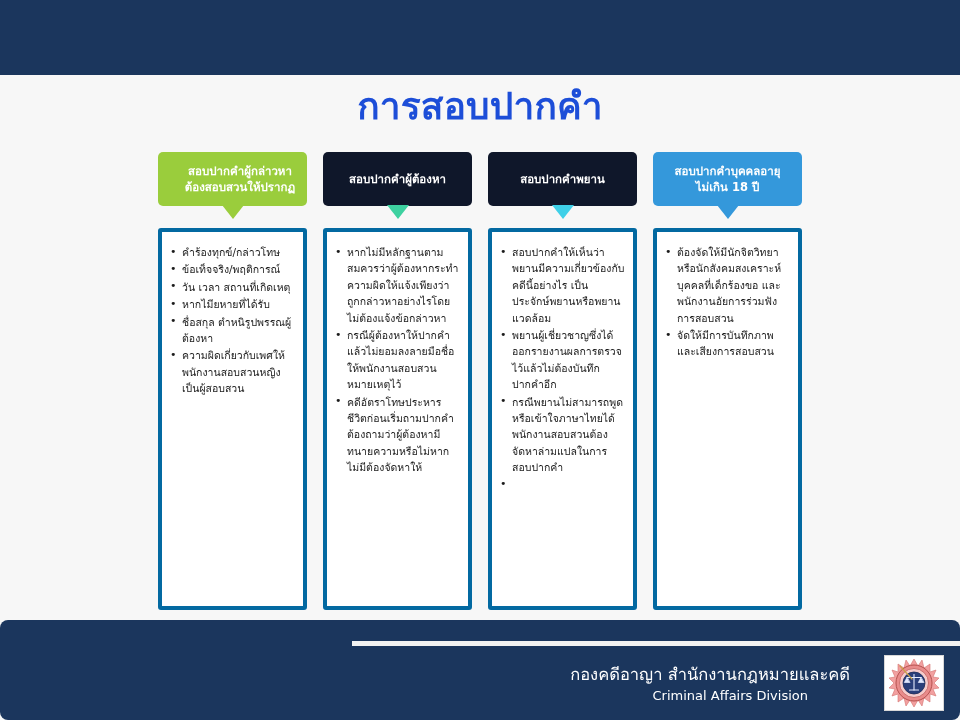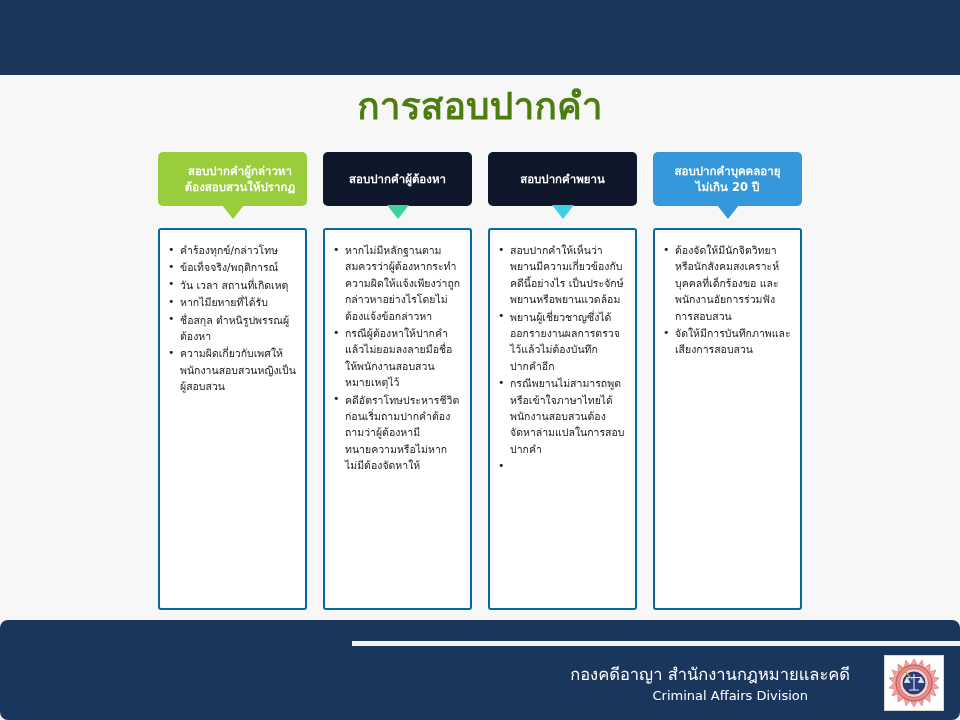--- a/index.html
+++ b/index.html
@@ -28,21 +28,21 @@
 
   
   .slide-title {
     position: absolute;
     left: 0;
     top: 84px;
     width: 960px;
     text-align: center;
     font-size: 37px;
     font-weight: bold;
-    color: #4d7c0f;
+    color: #1d4ed8;
     letter-spacing: 0.2px;
     line-height: 46px;
   }
 
   
   .columns {
     position: absolute;
     left: 158px;
     top: 152px;
     width: 645px;
@@ -93,21 +93,21 @@
   }
 
   
   .col-body {
     position: absolute;
     top: 76px;
     left: 0;
     width: 149px;
     height: 382px;
     background: #ffffff;
-    border: 2px solid #0369a1;
+    border: 4px solid #0369a1;
     border-radius: 3px;
     padding: 12px 8px 10px 6px;
     overflow: hidden;
   }
 
   .col-body ul {
     list-style: none;
   }
 
   .col-body li {
@@ -247,21 +247,21 @@
         <li>กรณีพยานไม่สามารถพูดหรือเข้าใจภาษาไทยได้พนักงานสอบสวนต้องจัดหาล่ามแปลในการสอบปากคำ</li>
         <li class="empty-bullet"></li>
       </ul>
     </div>
   </div>
 
   <div class="column c3">
     <div class="col-header" style="background: rgb(52, 152, 219);">
       <div>
         <div>สอบปากคำบุคคลอายุ</div>
-        <div>ไม่เกิน 20 ปี</div>
+        <div>ไม่เกิน 18 ปี</div>
       </div>
       <span class="pointer" style="border-top-color: rgb(52, 152, 219);"></span>
     </div>
     <div class="col-body">
       <ul>
         <li>ต้องจัดให้มีนักจิตวิทยาหรือนักสังคมสงเคราะห์บุคคลที่เด็กร้องขอ และพนักงานอัยการร่วมฟังการสอบสวน</li>
         <li>จัดให้มีการบันทึกภาพและเสียงการสอบสวน</li>
       </ul>
     </div>
   </div>

